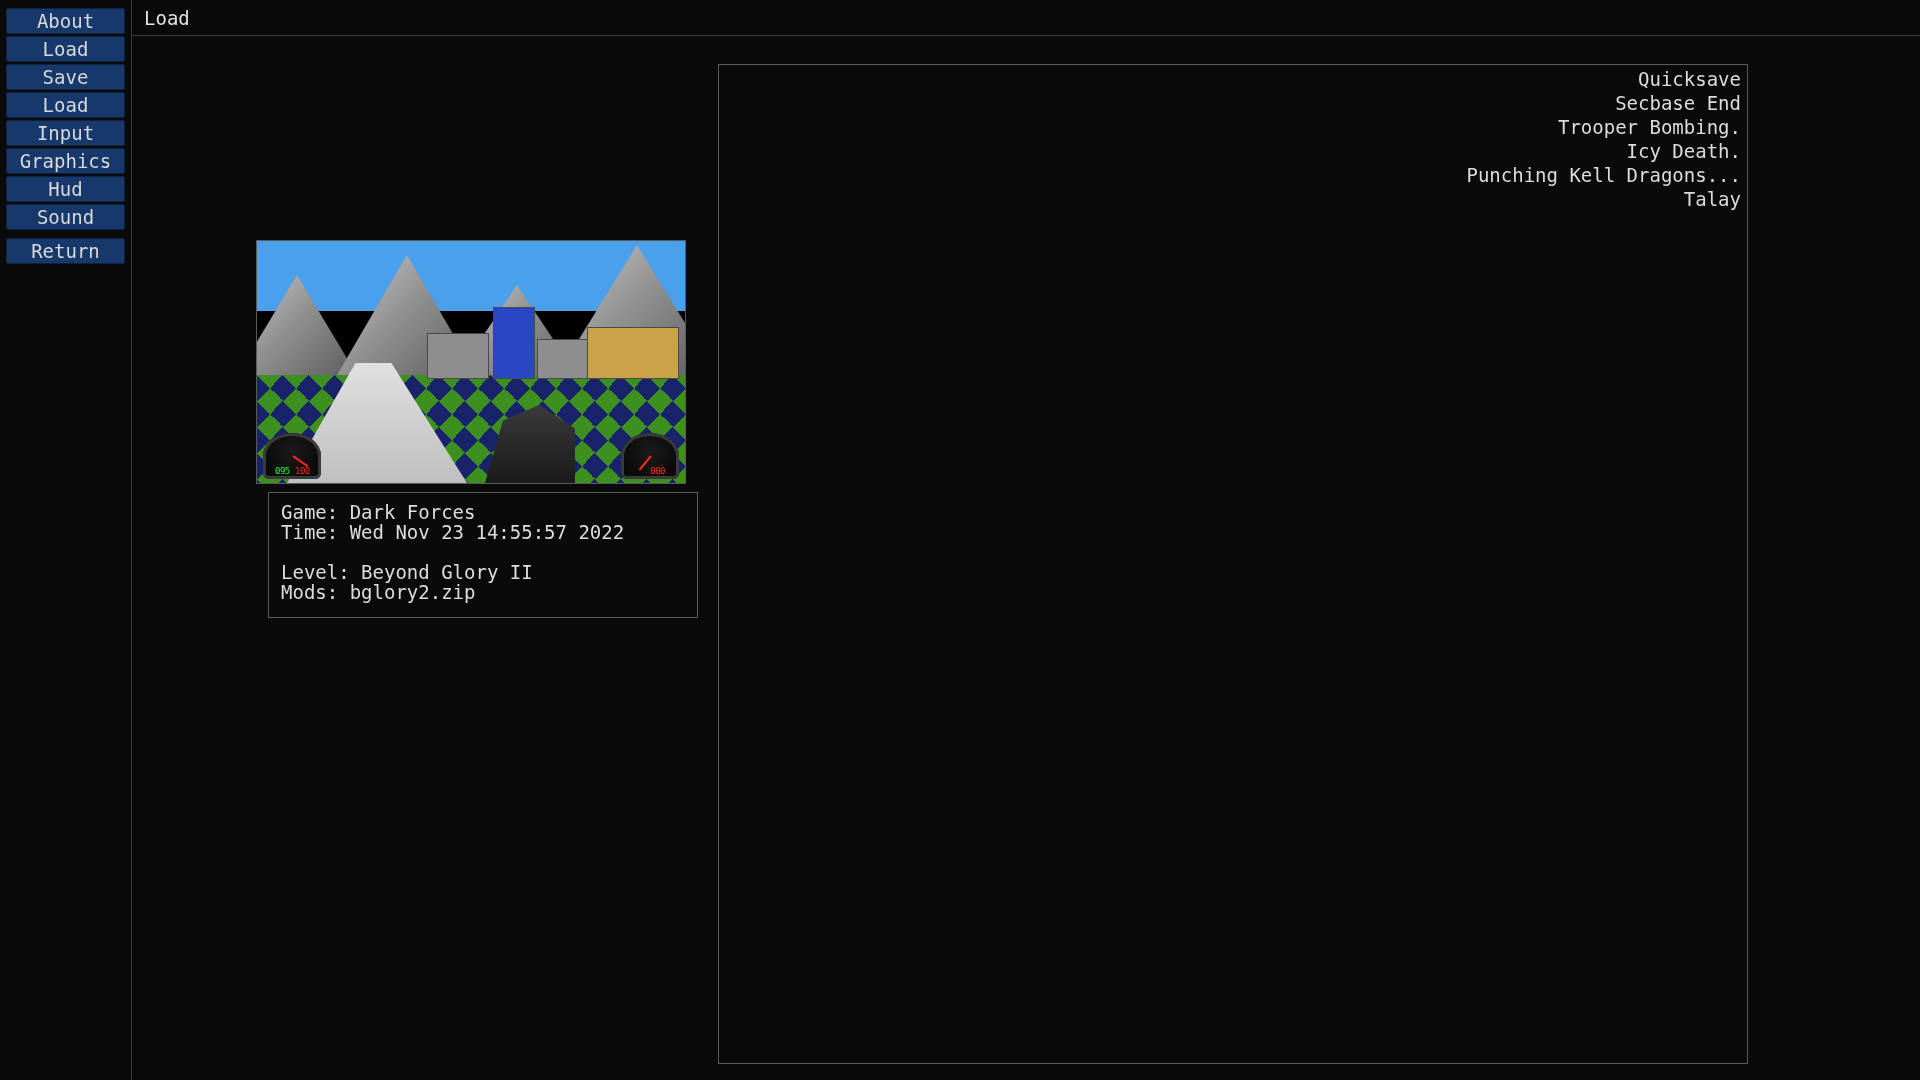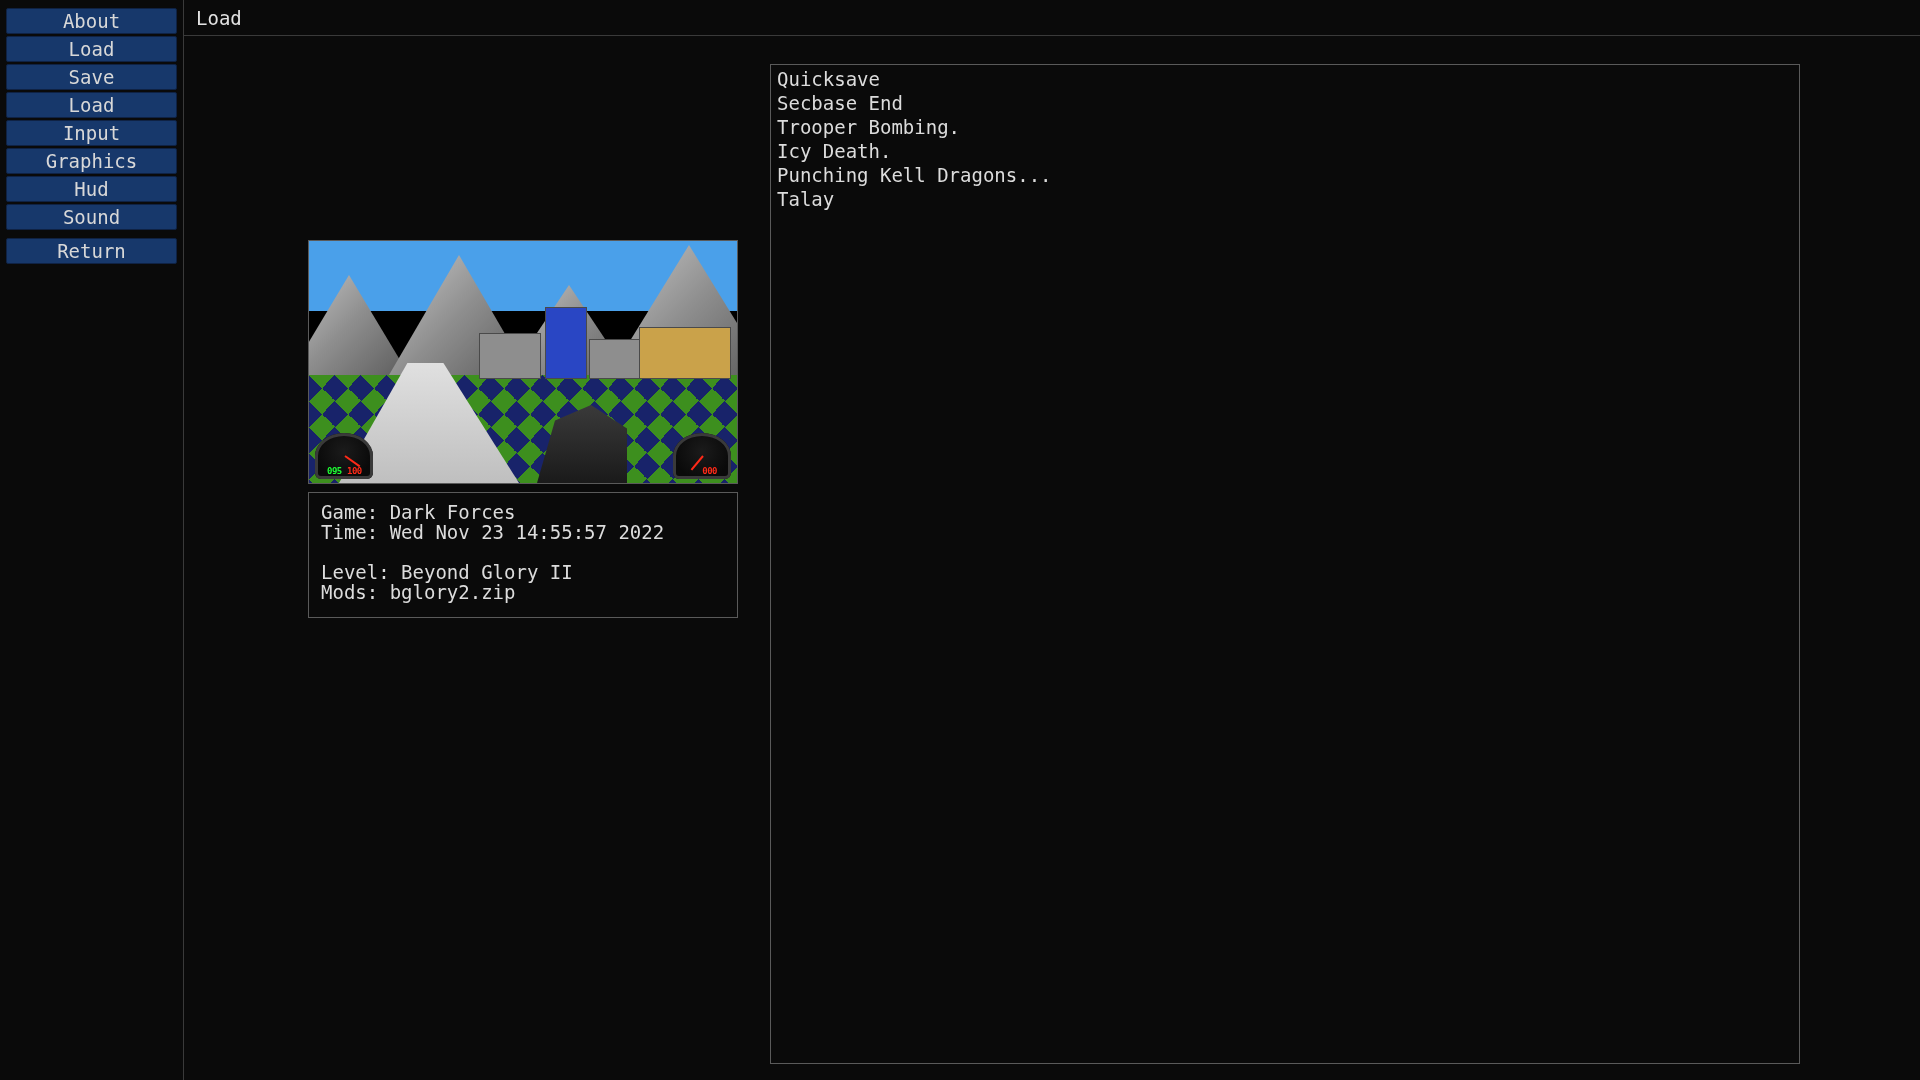--- a/index.html
+++ b/index.html
@@ -15,21 +15,21 @@
   }
 
   .app {
     display: flex;
     width: 100%;
     height: 100%;
   }
 
   
   .sidebar {
-    width: 184px;
+    width: 132px;
     height: 100%;
     border-right: 1px solid #3a3a3a;
     padding-top: 6px;
     flex-shrink: 0;
     box-sizing: border-box;
   }
   .sb-btn {
     display: block;
     margin: 2px 6px;
     height: 24px;
@@ -133,45 +133,47 @@
     background: radial-gradient(circle at 50% 40%, #1b1b1b 0%, #0a0a0a 70%);
     box-shadow: inset 0 0 0 3px #3a3a3a;
   }
   .hud-left  { left: 6px; }
   .hud-right { right: 6px; }
   .hud-num {
     position: absolute;
     bottom: 3px;
     font-size: 9px;
     letter-spacing: -0.5px;
-    font-weight: bold;
+    font-weight: normal;
   }
   .hud-num.green { color:#1eff34; left:12px; }
   .hud-num.red   { color:#ff2a18; left:32px; }
   .hud-num.blue  { color:#ff2a18; right:14px;text-align:center; } 
   .needle {
     position: absolute;
     left: 50%; top: 50%;
     width: 2px; height: 18px;
     background: #ff2a18;
     transform-origin: top center;
   }
 
   .details {
     border: 1px solid #5a5a5a;
     padding: 10px 12px 14px 12px;
     line-height: 1.05;
     white-space: pre;
     width: 430px;
     box-sizing: border-box;
+    margin-left: 12px;
   }
 
   
   .list-pane {
     flex: 1;
+    text-align: right;
   }
   .save-list {
     width: 1030px;
     height: 1000px;
     border: 1px solid #5a5a5a;
     box-sizing: border-box;
     padding-top: 2px;
   }
   .save-item {
     padding: 0 6px;

